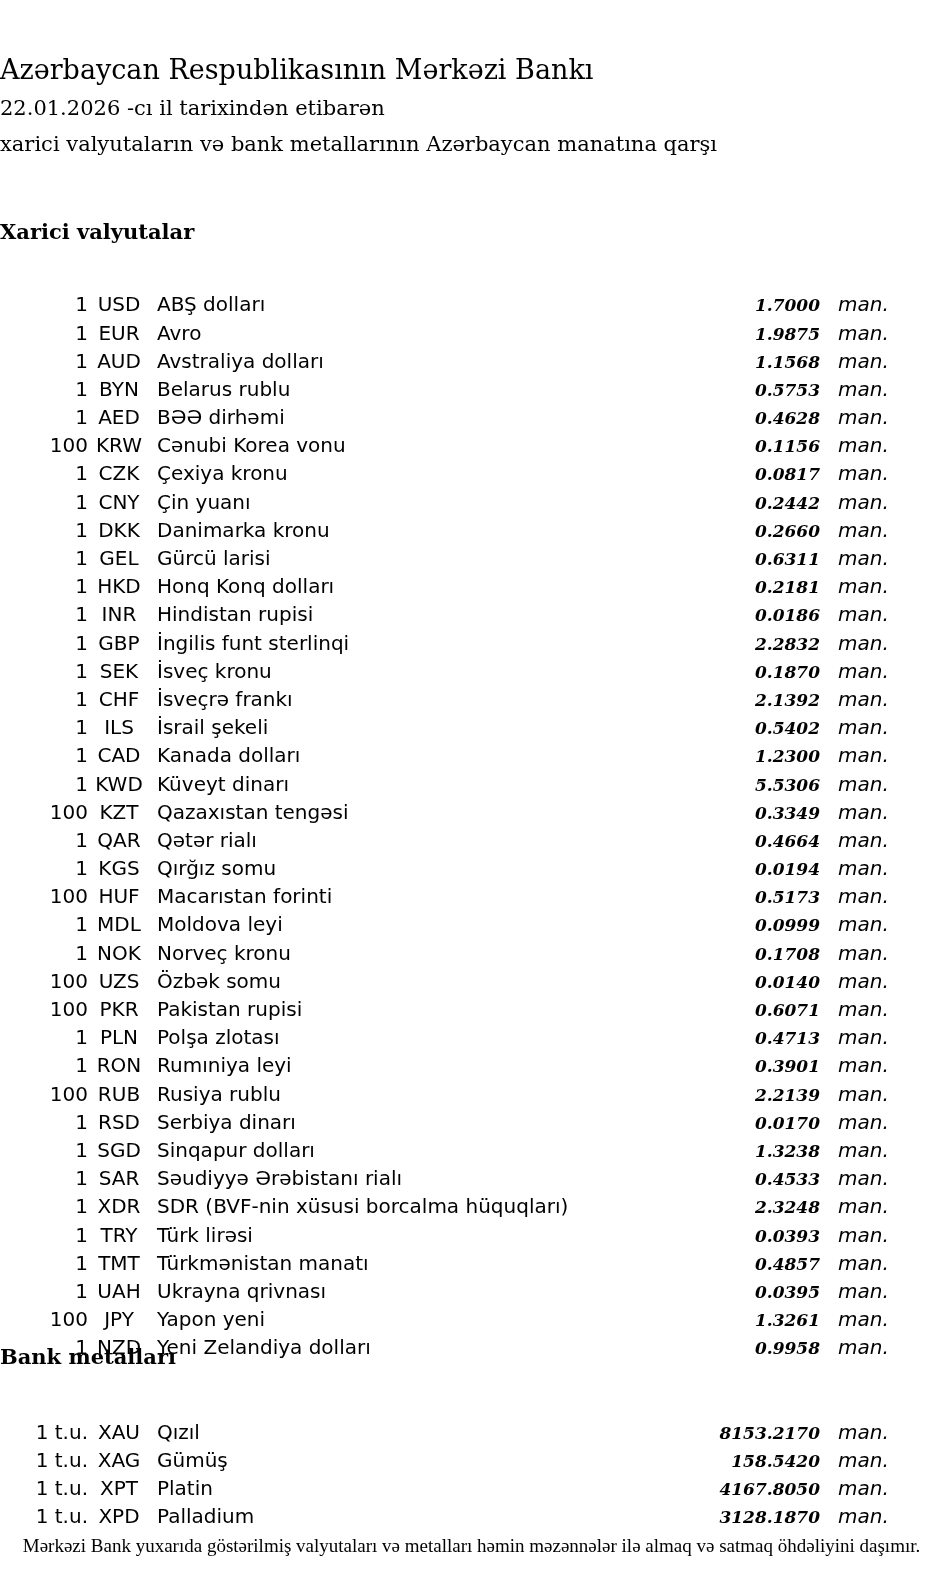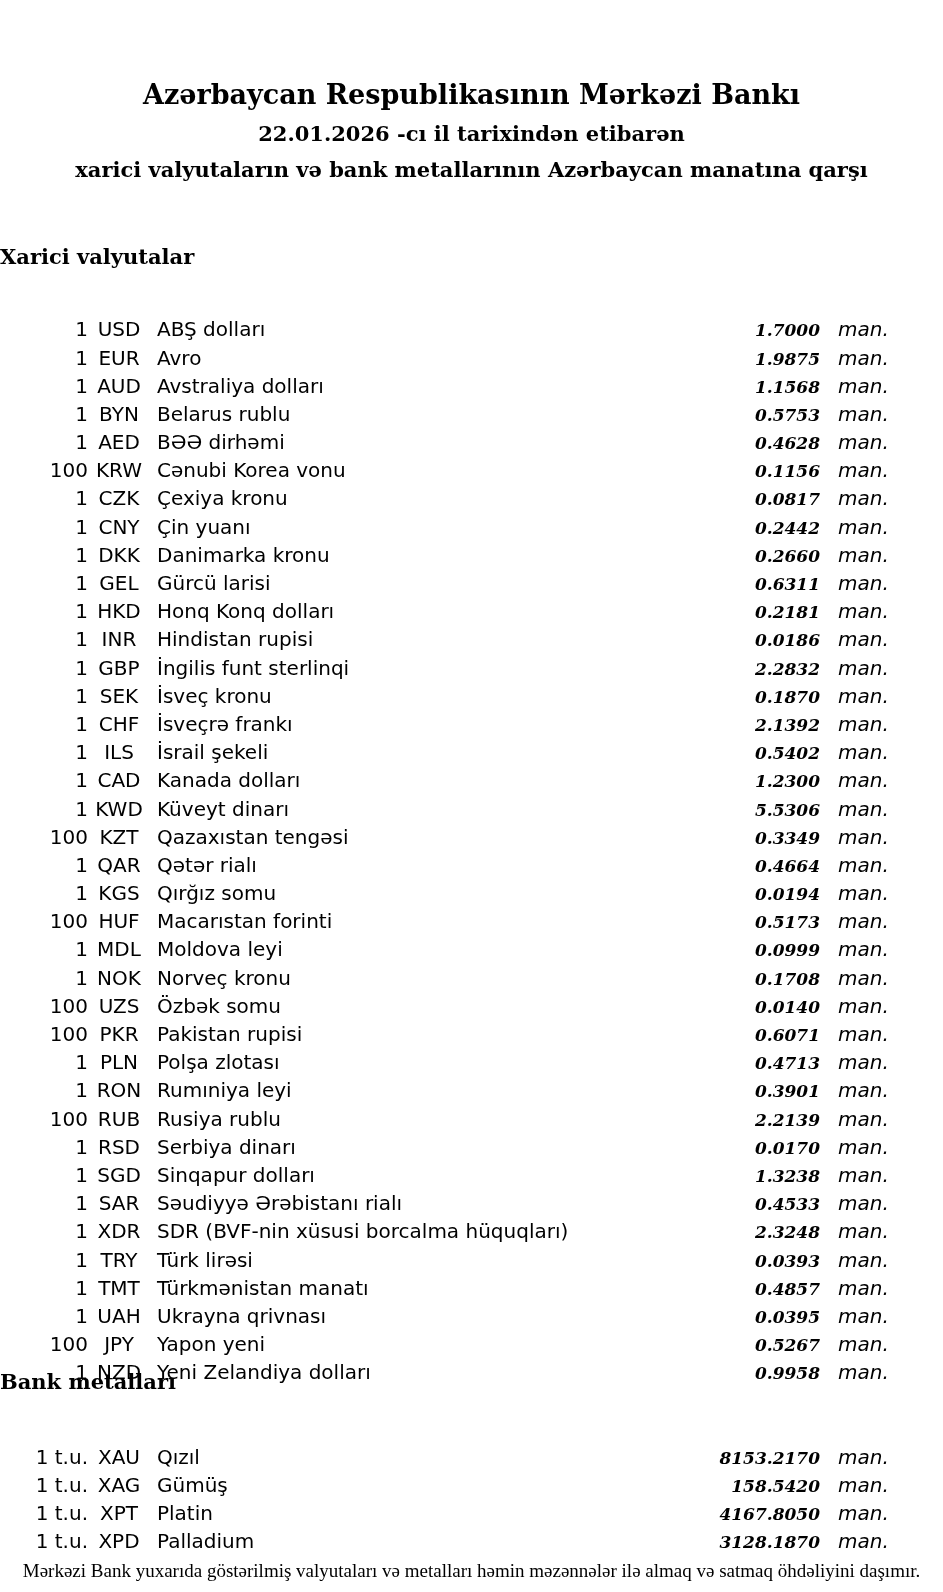--- a/index.html
+++ b/index.html
@@ -12,24 +12,23 @@
     height: 1592px;
     background: #ffffff;
     color: #000000;
     position: relative;
     overflow: hidden;
     font-family: "DejaVu Sans", sans-serif;
     box-sizing: border-box;
   }
   
   .doc-header {
-    padding-top: 79px;
-    text-align: center;
+    padding-top: 54px;
     font-family: "DejaVu Serif", serif;
-    font-weight: bold;
+    font-weight: normal;
   }
   .doc-title {
     font-size: 27px;
     line-height: 1.15;
   }
   .doc-date {
     font-size: 21px;
     margin-top: 12px;
     line-height: 1.1;
   }
@@ -380,21 +379,21 @@
         <span class="cell qty">1</span>
         <span class="cell code">UAH</span>
         <span class="cell name">Ukrayna qrivnası</span>
         <span class="cell rate">0.0395</span>
         <span class="cell unit">man.</span>
       </div>
       <div class="row">
         <span class="cell qty">100</span>
         <span class="cell code">JPY</span>
         <span class="cell name">Yapon yeni</span>
-        <span class="cell rate">0.5267</span>
+        <span class="cell rate">1.3261</span>
         <span class="cell unit">man.</span>
       </div>
       <div class="row">
         <span class="cell qty">1</span>
         <span class="cell code">NZD</span>
         <span class="cell name">Yeni Zelandiya dolları</span>
         <span class="cell rate">0.9958</span>
         <span class="cell unit">man.</span>
       </div>
     </div>

